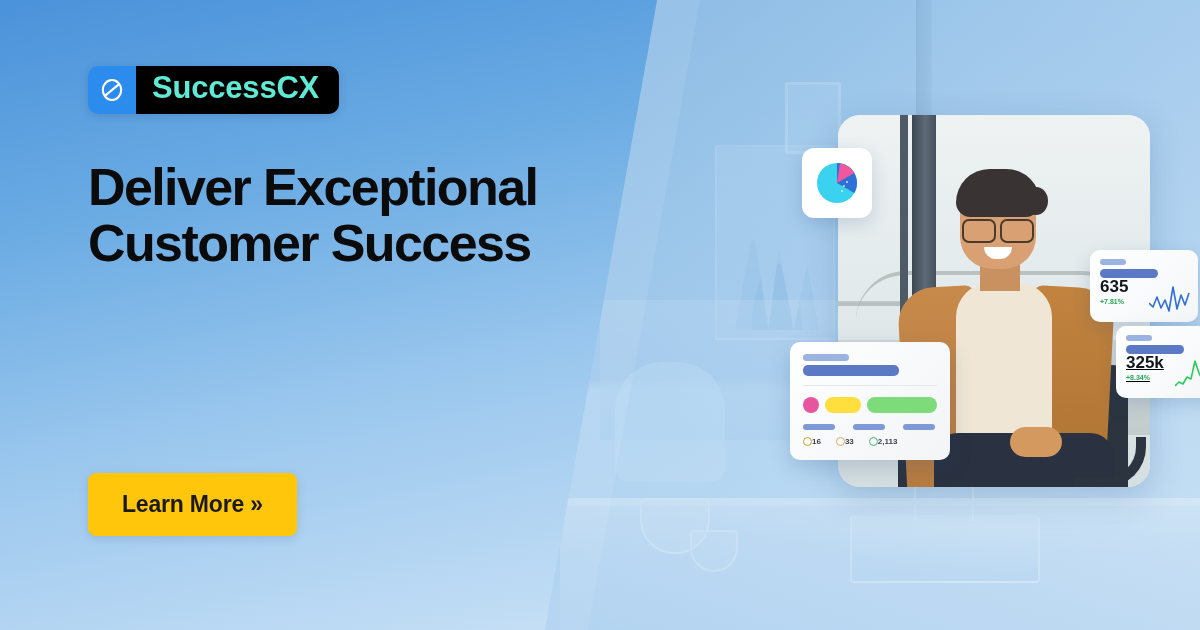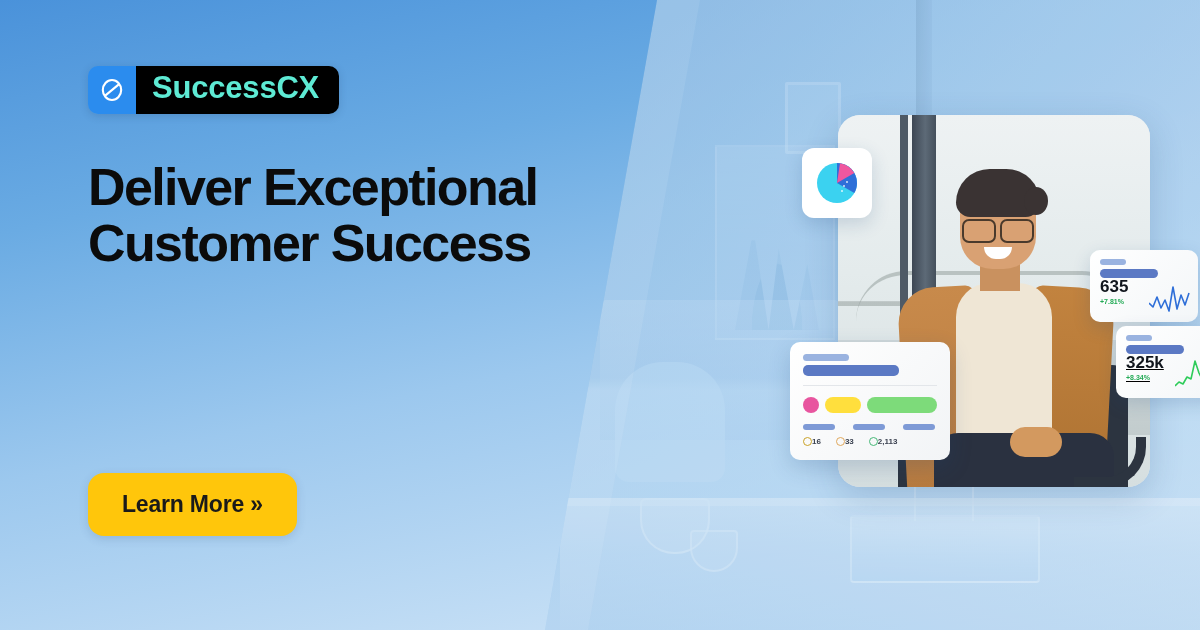--- a/index.html
+++ b/index.html
@@ -164,21 +164,21 @@
   }
 
   
   .cta {
     position:absolute; left:88px; top:473px;
     display:inline-flex; align-items:center; justify-content:center;
     padding:18px 34px;
     background:#ffc60b;
     color:#1a1a1a;
     border:none;
-    border-radius:16px;
+    border-radius:8px;
     font-family:"Liberation Sans", sans-serif;
     font-size:23px; font-weight:700; letter-spacing:-.2px;
     cursor:pointer;
     box-shadow:0 3px 10px rgba(40,70,110,.16);
     white-space:nowrap;
   }
 
   
   .hero-card {
     position:absolute; left:838px; top:115px;

